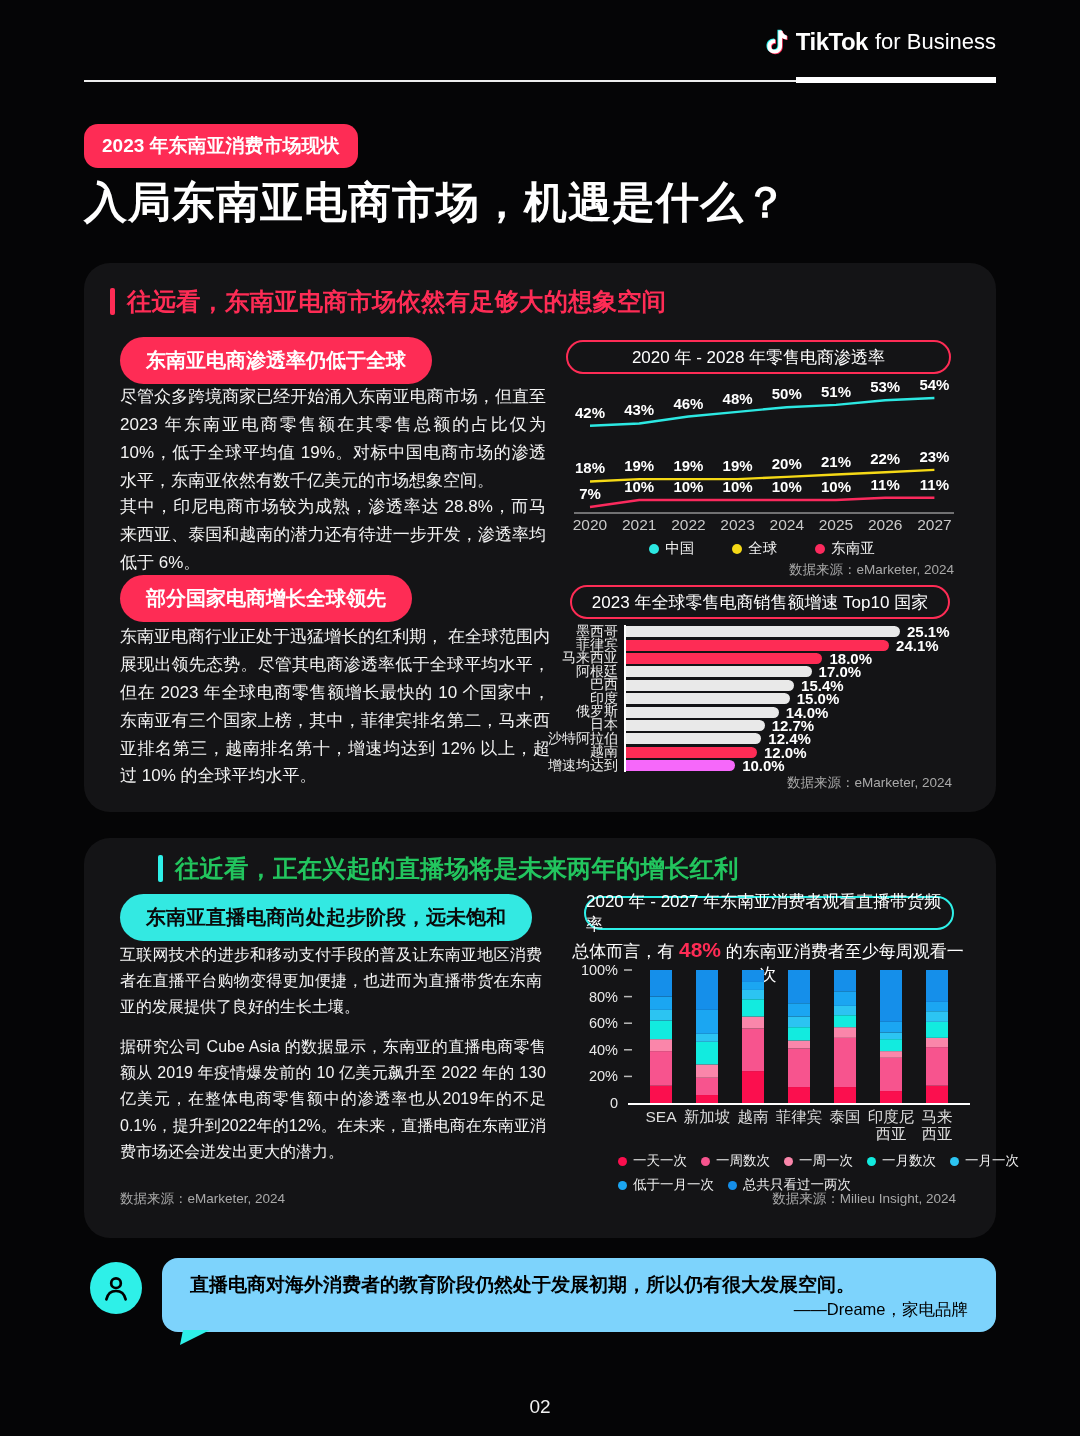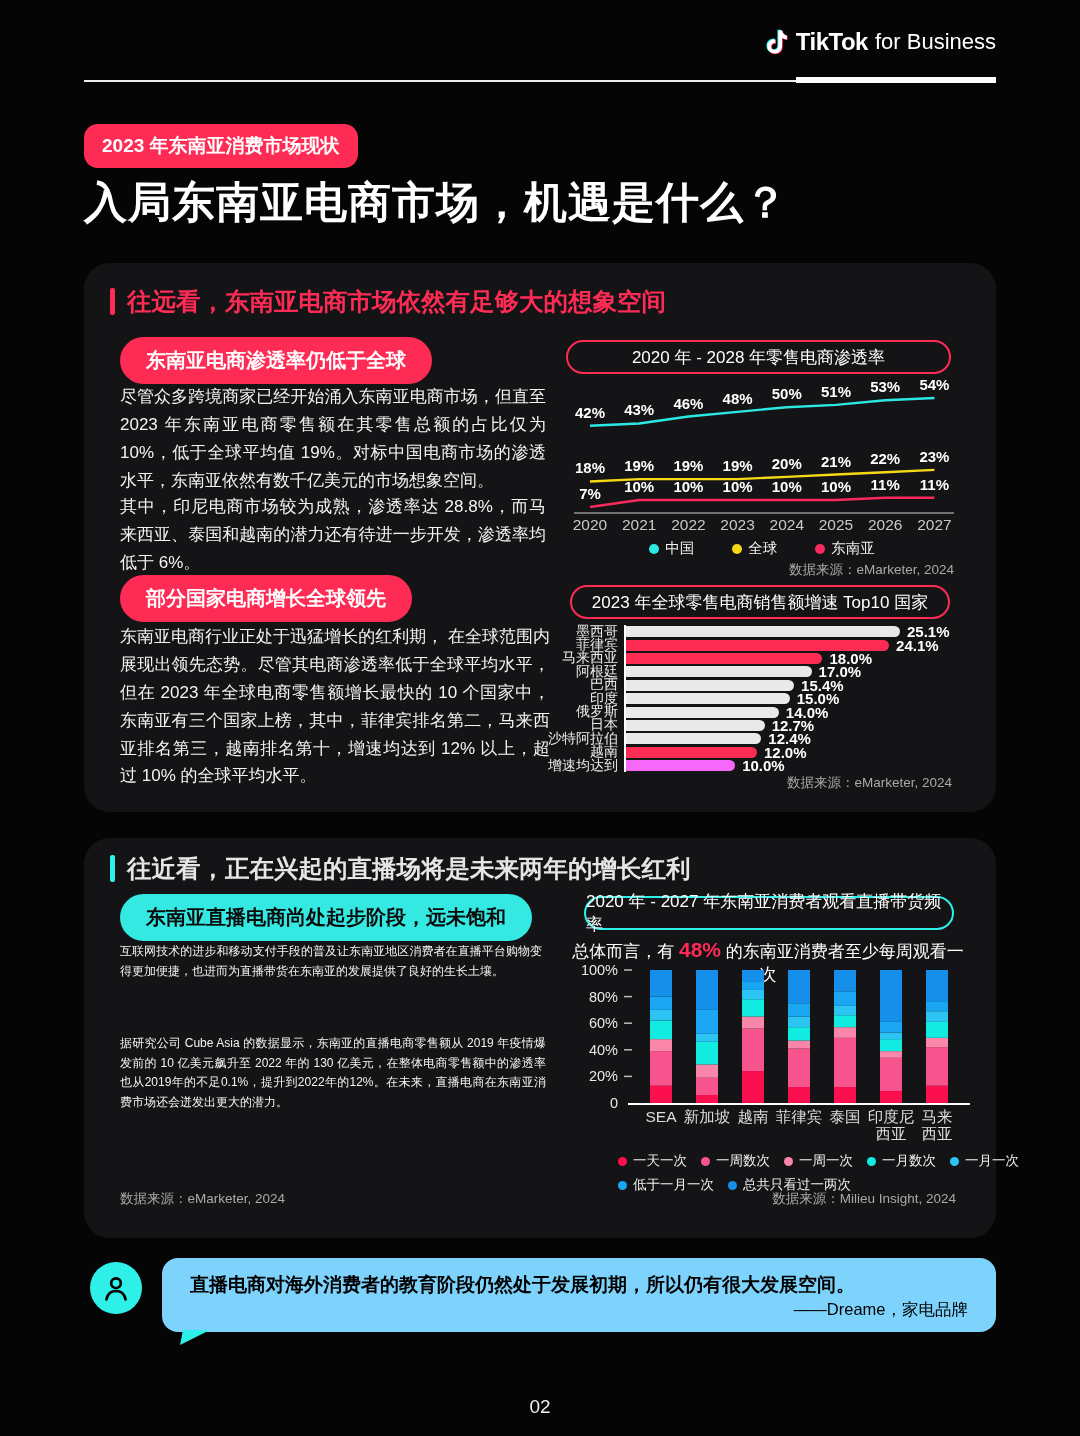--- a/index.html
+++ b/index.html
@@ -24,28 +24,28 @@
 
   
   .card { position:absolute; left:84px; width:912px; background:#141416; border-radius:26px; }
   .card1 { top:263px; height:549px; }
   .card2 { top:838px; height:400px; }
   .abs { position:absolute; }
 
   .section-heading { display:flex; align-items:center; gap:12px; font-size:24.5px; font-weight:bold; white-space:nowrap; }
   .section-heading .vbar { width:5px; height:27px; border-radius:2px; }
   .pink { color:#fe2c55; } .pink .vbar { background:#fe2c55; }
-  .cyan { color:#e5e5e5; } .cyan .vbar { background:#2ef0e8; }
+  .cyan { color:#22c55e;margin-left:48px; } .cyan .vbar { background:#2ef0e8; }
 
   .badge-pill { display:inline-block; border-radius:999px; font-weight:bold; font-size:20px; padding:10px 26px; }
   .badge-pink-bg { background:#fe2c55; color:#fff; }
   .badge-cyan-bg { background:#33e9e2; color:#0a0a0a; }
 
   .para { font-size:17px; line-height:1.64; color:#f4f4f4; text-align:justify; }
-  .para2 { font-size:12px; line-height:1.64; color:#f4f4f4; text-align:justify; }
+  .para2 { font-size:16px; line-height:1.64; color:#f4f4f4; text-align:justify; }
 
   .pill { height:34px; border:2px solid #fe2c55; border-radius:20px; display:flex;
     align-items:center; justify-content:center; font-size:17px; color:#fff; }
   .pill.cyan-border { border-color:#2ef0e8; }
 
   .source { font-size:13.5px; color:#a9a9a9; }
   .src-right { text-align:right; }
 
   .legend-row { display:flex; align-items:center; }
   .legend-item { display:flex; align-items:center; gap:6px; font-size:14.5px; color:#efefef; white-space:nowrap; }

